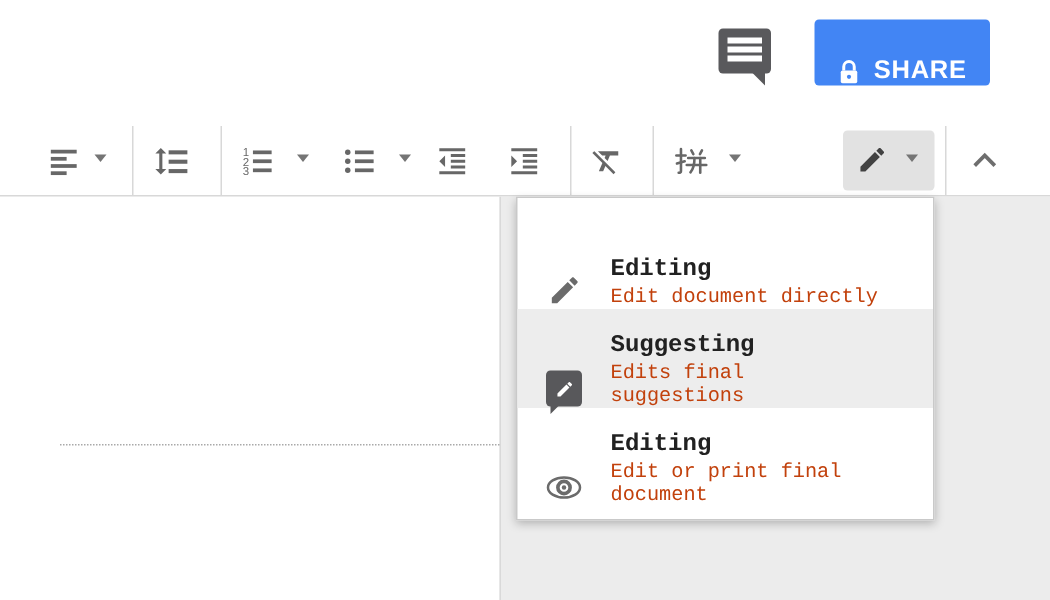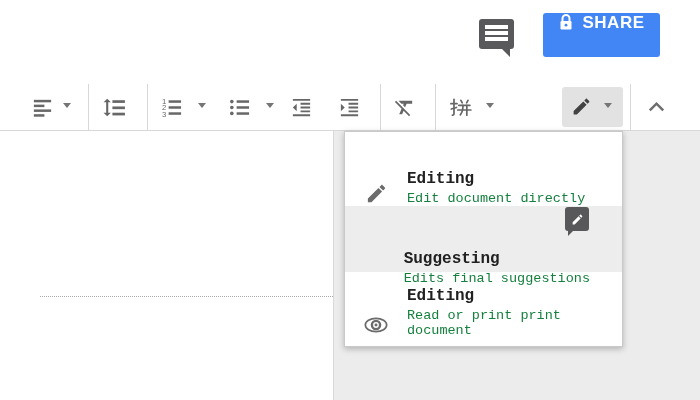--- a/index.html
+++ b/index.html
@@ -9,42 +9,42 @@
   .canvas{position:absolute;left:333px;top:131px;width:367px;height:269px;
           background:#ececec;border-left:1px solid #d9d9d9;}
   
   .comment-btn{position:absolute;left:479px;top:19px;width:35px;height:30px;
                background:#59595c;border-radius:3px;}
   .comment-btn .bar{position:absolute;left:6px;right:6px;height:3.5px;background:#fff;}
   .comment-btn .b1{top:6px}.comment-btn .b2{top:12px}.comment-btn .b3{top:18px}
   .comment-btn .tail{position:absolute;right:4px;bottom:-8px;width:0;height:0;
                border-top:9px solid #59595c;border-left:9px solid transparent;}
   .share-btn{position:absolute;left:543px;top:13px;width:117px;height:44px;background:#4285f4;
-             border-radius:3px;display:flex;align-items:flex-start;justify-content:center;gap:8px;
+             border-radius:3px;display:flex;align-items:flex-end;justify-content:center;gap:8px;
              color:#fff;font-weight:bold;font-size:17px;letter-spacing:.5px;box-sizing:border-box;}
   
   .toolbar{position:absolute;left:0;top:84px;width:700px;height:47px;background:#fff;
            border-bottom:1px solid #d8d8d8;box-sizing:border-box;}
   .sep{position:absolute;top:0;width:1px;height:46px;background:#d8d8d8;}
   .tbtn{position:absolute;display:flex;align-items:center;justify-content:center;}
   .arrow{width:0;height:0;border-left:4px solid transparent;border-right:4px solid transparent;
          border-top:5px solid #757575;position:absolute;top:19px;}
   .mode-btn{position:absolute;left:562px;top:3px;width:61px;height:40px;background:#e2e2e2;
             border-radius:3px;}
   .icon svg{display:block}
   
   .menu{position:absolute;left:344px;top:131px;width:279px;background:#fff;
         border:1px solid #c9c9c9;box-shadow:0 2px 6px rgba(0,0,0,.25);
         box-sizing:border-box;padding:8px 0;}
   .mitem{display:flex;align-items:flex-end;height:66px;padding:0 32px 0 18px;gap:18px;font-family:Liberation Mono, monospace;}
-  .mitem.hovered{background:#ededed;flex-direction:column;}
+  .mitem.hovered{background:#ededed;}
   .mi-icon{width:26px;height:26px;flex:0 0 26px;display:flex;align-items:center;justify-content:center;position:relative;}
   .mi-text{display:flex;flex-direction:column;gap:3px;}
   .mi-title{font-size:16px;font-weight:bold;color:#212121;}
-  .mi-sub{font-size:13.5px;color:#15803d;}
+  .mi-sub{font-size:13.5px;color:#c2410c;}
   .suggest-box{width:24px;height:24px;background:#58585b;border-radius:3px;position:relative;
                display:flex;align-items:center;justify-content:center;}
   .suggest-box .tail{position:absolute;left:3px;bottom:-5px;width:0;height:0;
                border-top:6px solid #58585b;border-right:6px solid transparent;}
   
   .dotted{position:absolute;left:40px;top:296px;width:293px;border-top:1px dotted #a9a9a9;}
 </style>
 </head>
 <body>
 
@@ -208,18 +208,18 @@
     <div class="mitem">
       <div class="mi-icon">
         <svg width="27" height="22" viewBox="0 0 28 22">
           <ellipse cx="14" cy="11" rx="11.5" ry="7.2" fill="none" stroke="#6b6b6b" stroke-width="1.8"></ellipse>
           <circle cx="14" cy="11" r="4.4" fill="none" stroke="#6b6b6b" stroke-width="2.6"></circle>
           <circle cx="14" cy="11" r="1.6" fill="#6b6b6b"></circle>
         </svg>
       </div>
       <div class="mi-text">
         <span class="mi-title">Editing</span>
-        <span class="mi-sub">Read or print print document</span>
+        <span class="mi-sub">Edit or print final document</span>
       </div>
     </div>
 
   </div>
 </div>
 
 </body></html>

